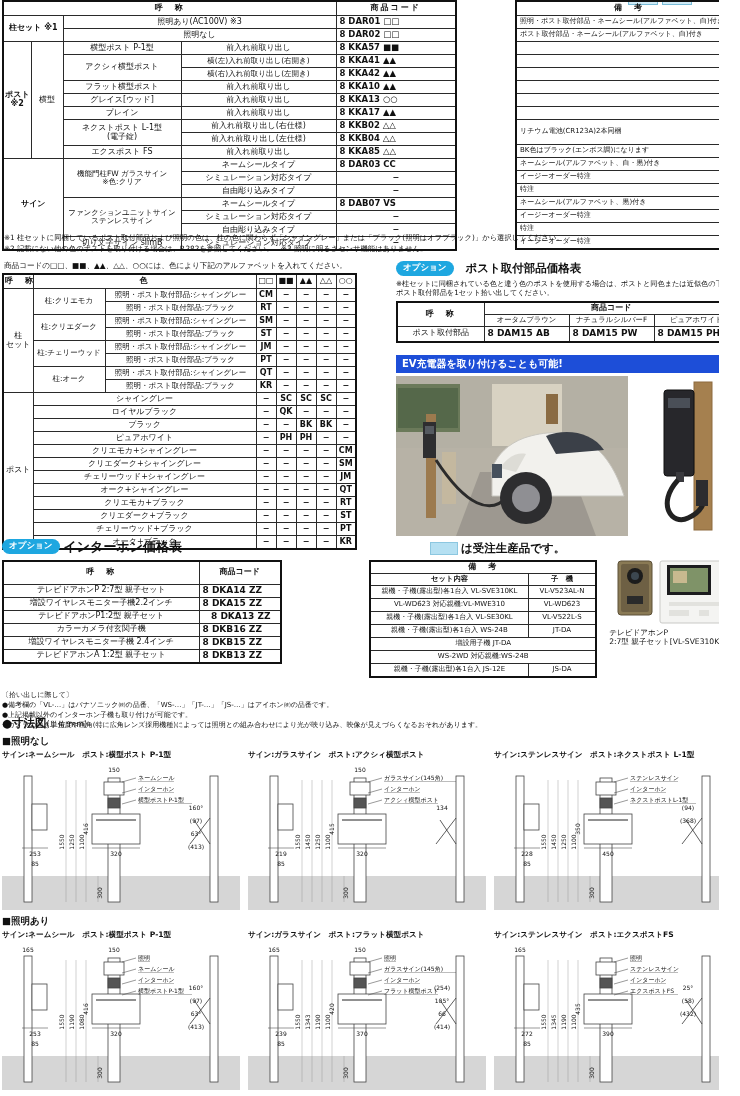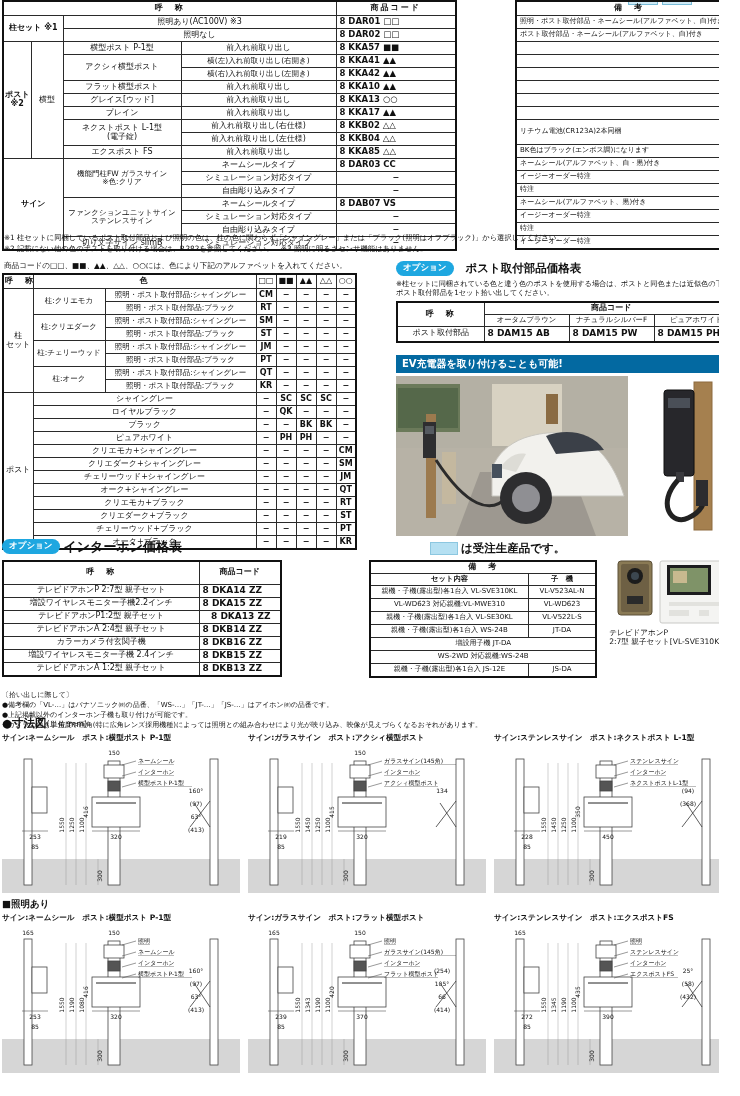--- a/index.html
+++ b/index.html
@@ -15,21 +15,21 @@
   td.rem{text-align:left;font-size:7px;padding-left:3px;}
   td.b{font-weight:bold;}
   td.sm{font-size:7.5px;}
   .flexrow{display:flex;align-items:flex-start;}
   .abs{position:absolute;}
   .fn{font-size:7.3px;line-height:1.45;color:#111;}
   .badge{display:inline-block;background:#1ea7e0;color:#fff;border-radius:8px;
          padding:1px 7px 2px;font-size:8.5px;font-weight:bold;vertical-align:middle;}
   .h1{font-size:11.5px;font-weight:bold;display:inline-block;vertical-align:middle;margin-left:12px;}
   .h2{font-size:13px;font-weight:bold;display:inline-block;vertical-align:middle;margin-left:4px;}
-  .evbar{background:#0369a1;color:#fff;font-weight:bold;font-size:10px;padding:2px 6px;}
+  .evbar{background:#1d4ed8;color:#fff;font-weight:bold;font-size:10px;padding:2px 6px;}
   .legendbox{display:inline-block;width:26px;height:11px;background:#b5e0f2;border:1px solid #8cc7e0;
              vertical-align:middle;margin-right:3px;}
   .legendtxt{font-size:11.5px;font-weight:bold;vertical-align:middle;}
   .dimtitle{font-size:11.5px;font-weight:bold;}
   .dimunit{font-size:8px;font-weight:normal;}
   .dimsec{font-size:9.5px;font-weight:bold;}
   .dcap{font-size:7.6px;font-weight:bold;white-space:nowrap;}
   .diag svg{display:block;}
   .caption{font-size:7.6px;line-height:1.3;}
   .cutbox{position:absolute;top:0;height:4px;width:28px;background:#cfeaf6;border:1px solid #79bcd8;border-top:none;}
@@ -495,24 +495,20 @@
             </tr>
         <tr>
               <td>増設ワイヤレスモニター子機2.2インチ</td>
               <td class="code" style="font-size:9px;">8 DKA15 ZZ</td>
             </tr>
         <tr>
               <td>テレビドアホンP1:2型 親子セット</td>
               <td class="code" style="font-size:9px;text-align:center;">8 DKA13 ZZ</td>
             </tr>
         <tr>
-              <td>テレビドアホンA 2:4型 親子セット</td>
-              <td class="code" style="font-size:9px;">8 DKB14 ZZ</td>
-            </tr>
-        <tr>
               <td>カラーカメラ付玄関子機</td>
               <td class="code" style="font-size:9px;">8 DKB16 ZZ</td>
             </tr>
         <tr>
               <td>増設ワイヤレスモニター子機 2.4インチ</td>
               <td class="code" style="font-size:9px;">8 DKB15 ZZ</td>
             </tr>
         <tr>
               <td>テレビドアホンA 1:2型 親子セット</td>
               <td class="code" style="font-size:9px;">8 DKB13 ZZ</td>
@@ -590,20 +586,21 @@
     <div class="fn" style="margin-top:12px;font-size:7px;">
       <div>〔拾い出しに際して〕</div>
       <div>●備考欄の「VL-…」はパナソニック㈱の品番、「WS-…」「JT-…」「JS-…」はアイホン㈱の品番です。</div>
       <div>●上記掲載以外のインターホン子機も取り付けが可能です。</div>
       <div>※カメラの向き、角度や画角(特に広角レンズ採用機種)によっては照明との組み合わせにより光が映り込み、映像が見えづらくなるおそれがあります。</div>
     </div>
   </div>
 
   <div class="abs" style="left:2px;top:712px;width:736px;">
     <div><span class="dimtitle">●寸法図</span><span class="dimunit">(単位:mm)</span></div>
+    <div class="dimsec" style="margin-top:4px;">■照明なし</div>
     <div class="flexrow" style="margin-top:2px;">
       <div style="width:246px;">
           <div class="dcap">サイン:ネームシール　ポスト:横型ポスト P-1型</div>
           <div class="diag">
             <svg width="238" height="150" viewBox="0 0 238 150" font-family="DejaVu Sans, Liberation Sans, sans-serif">
               <rect x="0" y="116" width="238" height="34" fill="#d6d6d6"></rect>
               <rect x="22" y="16" width="8" height="126" fill="#fff" stroke="#444" stroke-width="0.8"></rect>
               <rect x="30" y="44" width="15" height="26" fill="#fff" stroke="#444" stroke-width="0.8"></rect>
               <line x1="20" y1="88" x2="46" y2="88" stroke="#555" stroke-width="0.6"></line>
               <text x="33" y="96" font-size="6" fill="#111" text-anchor="middle">253</text>

